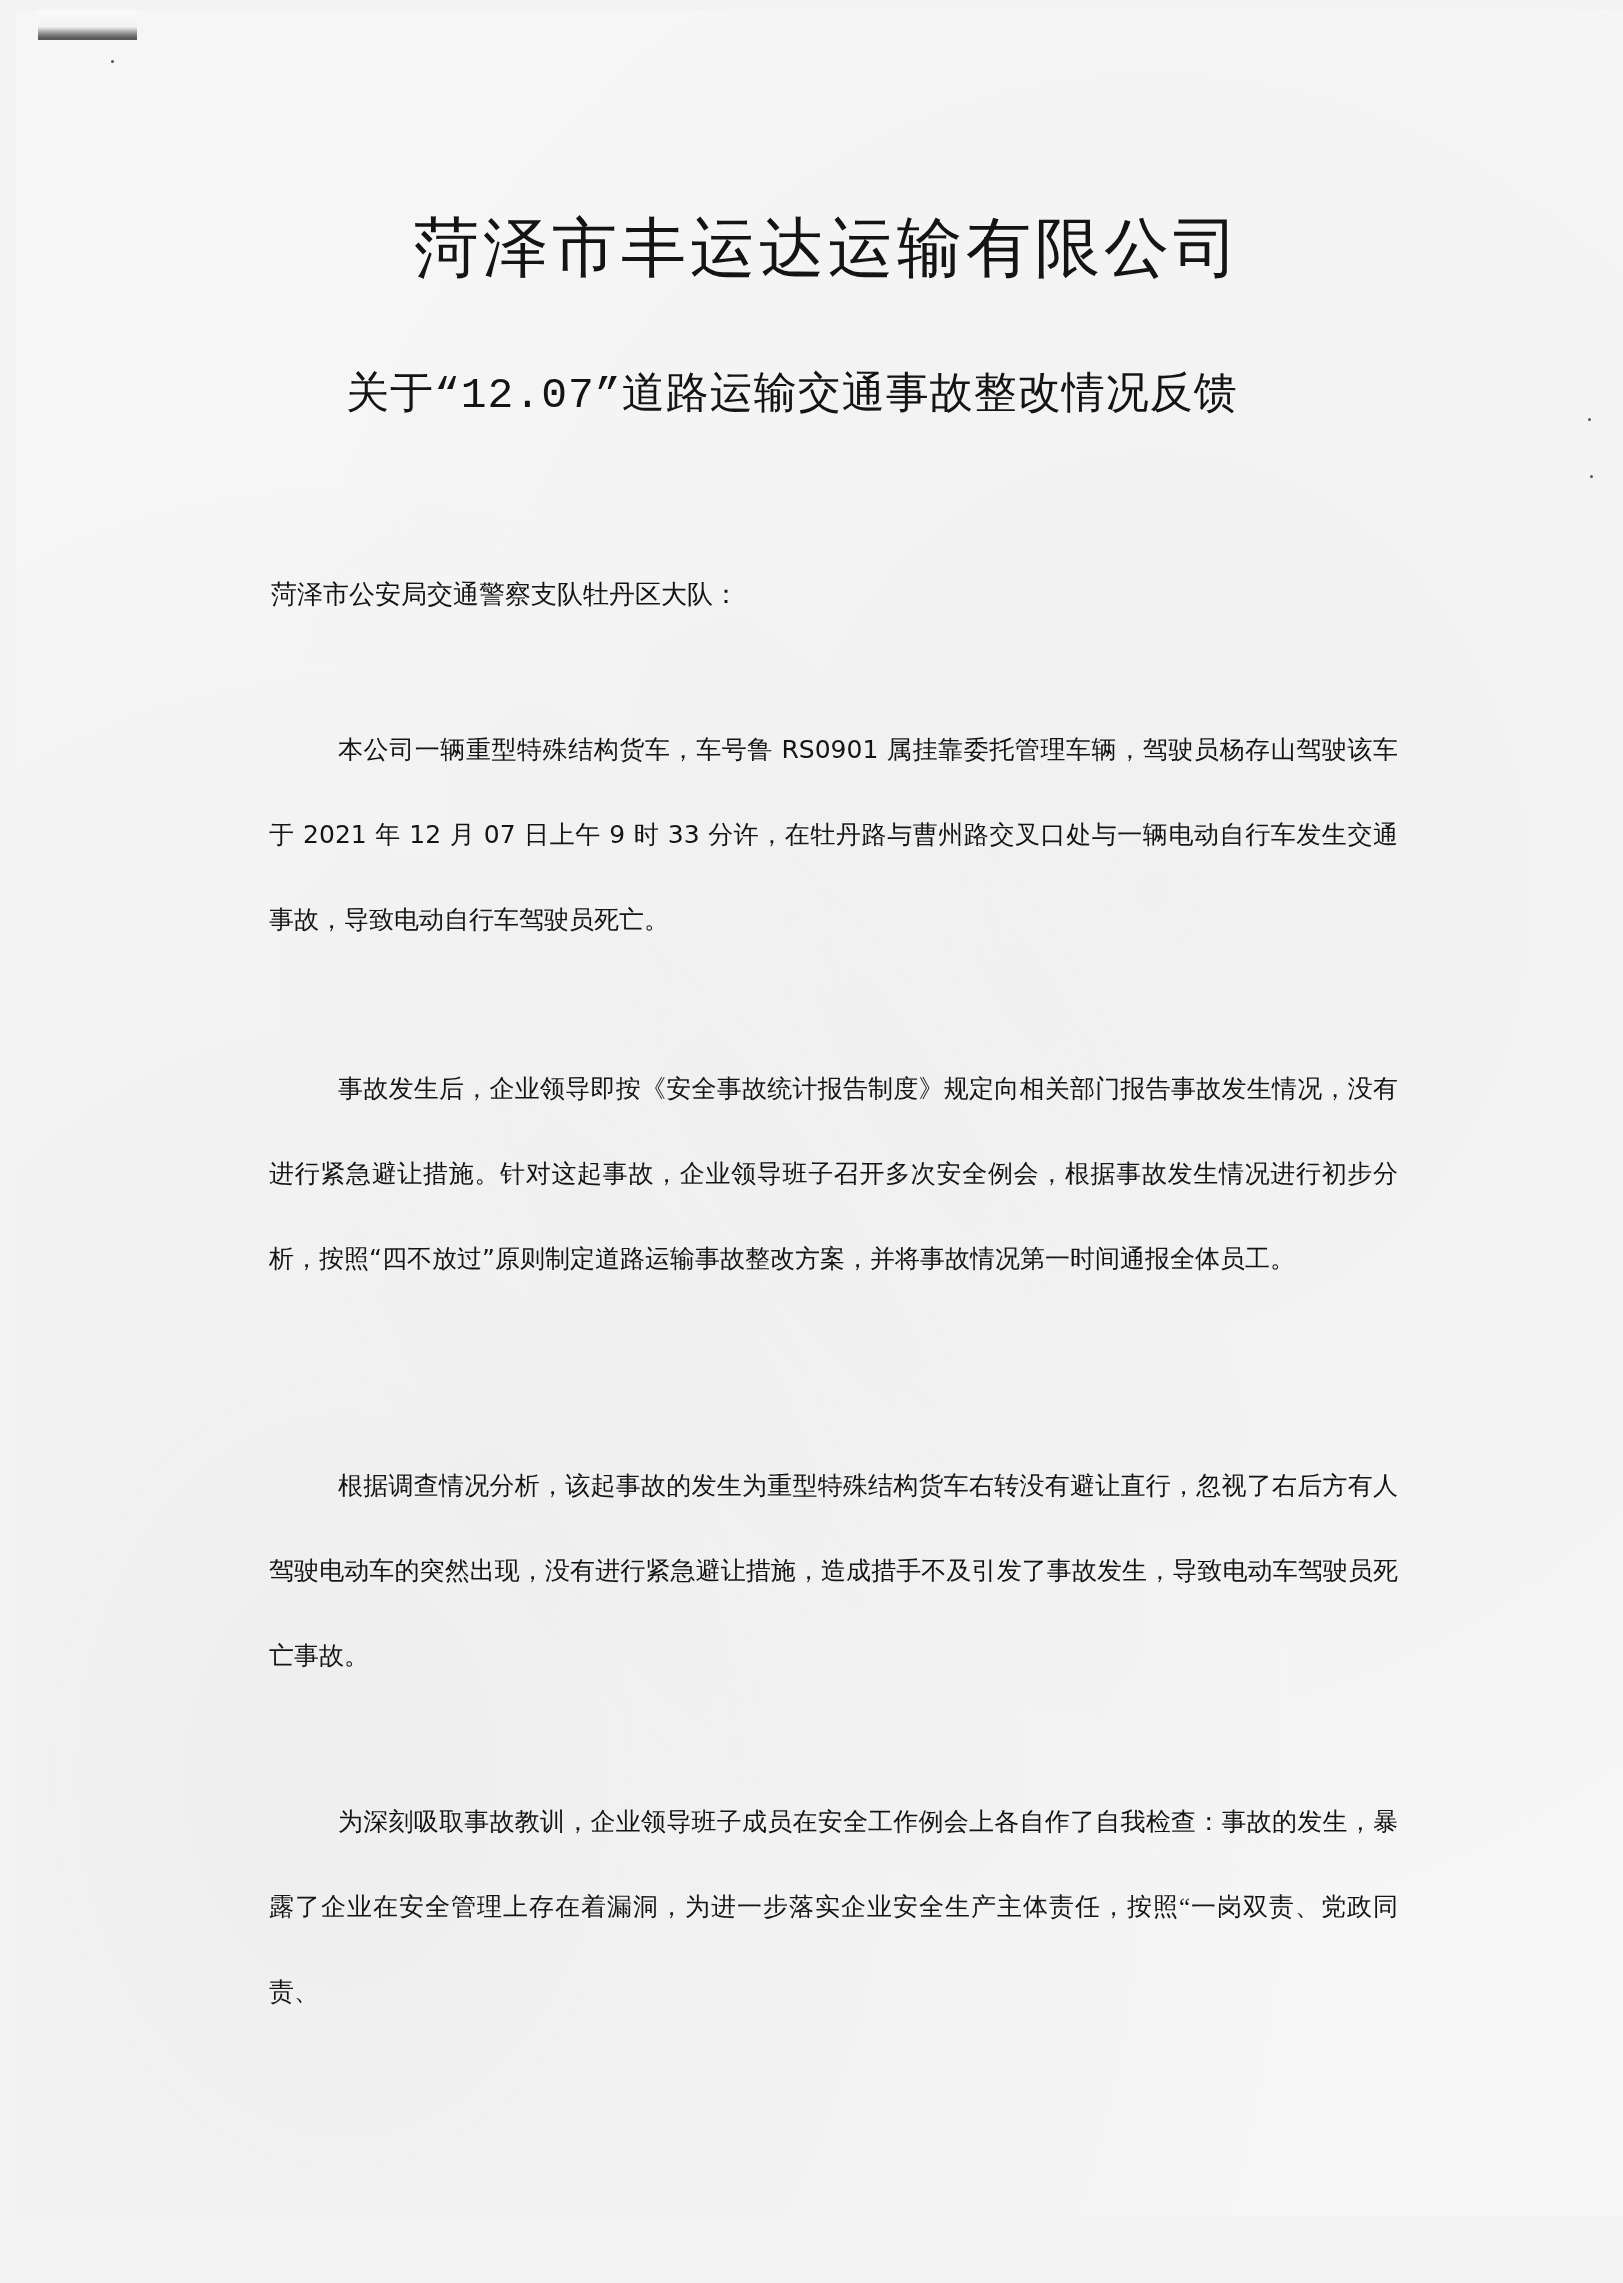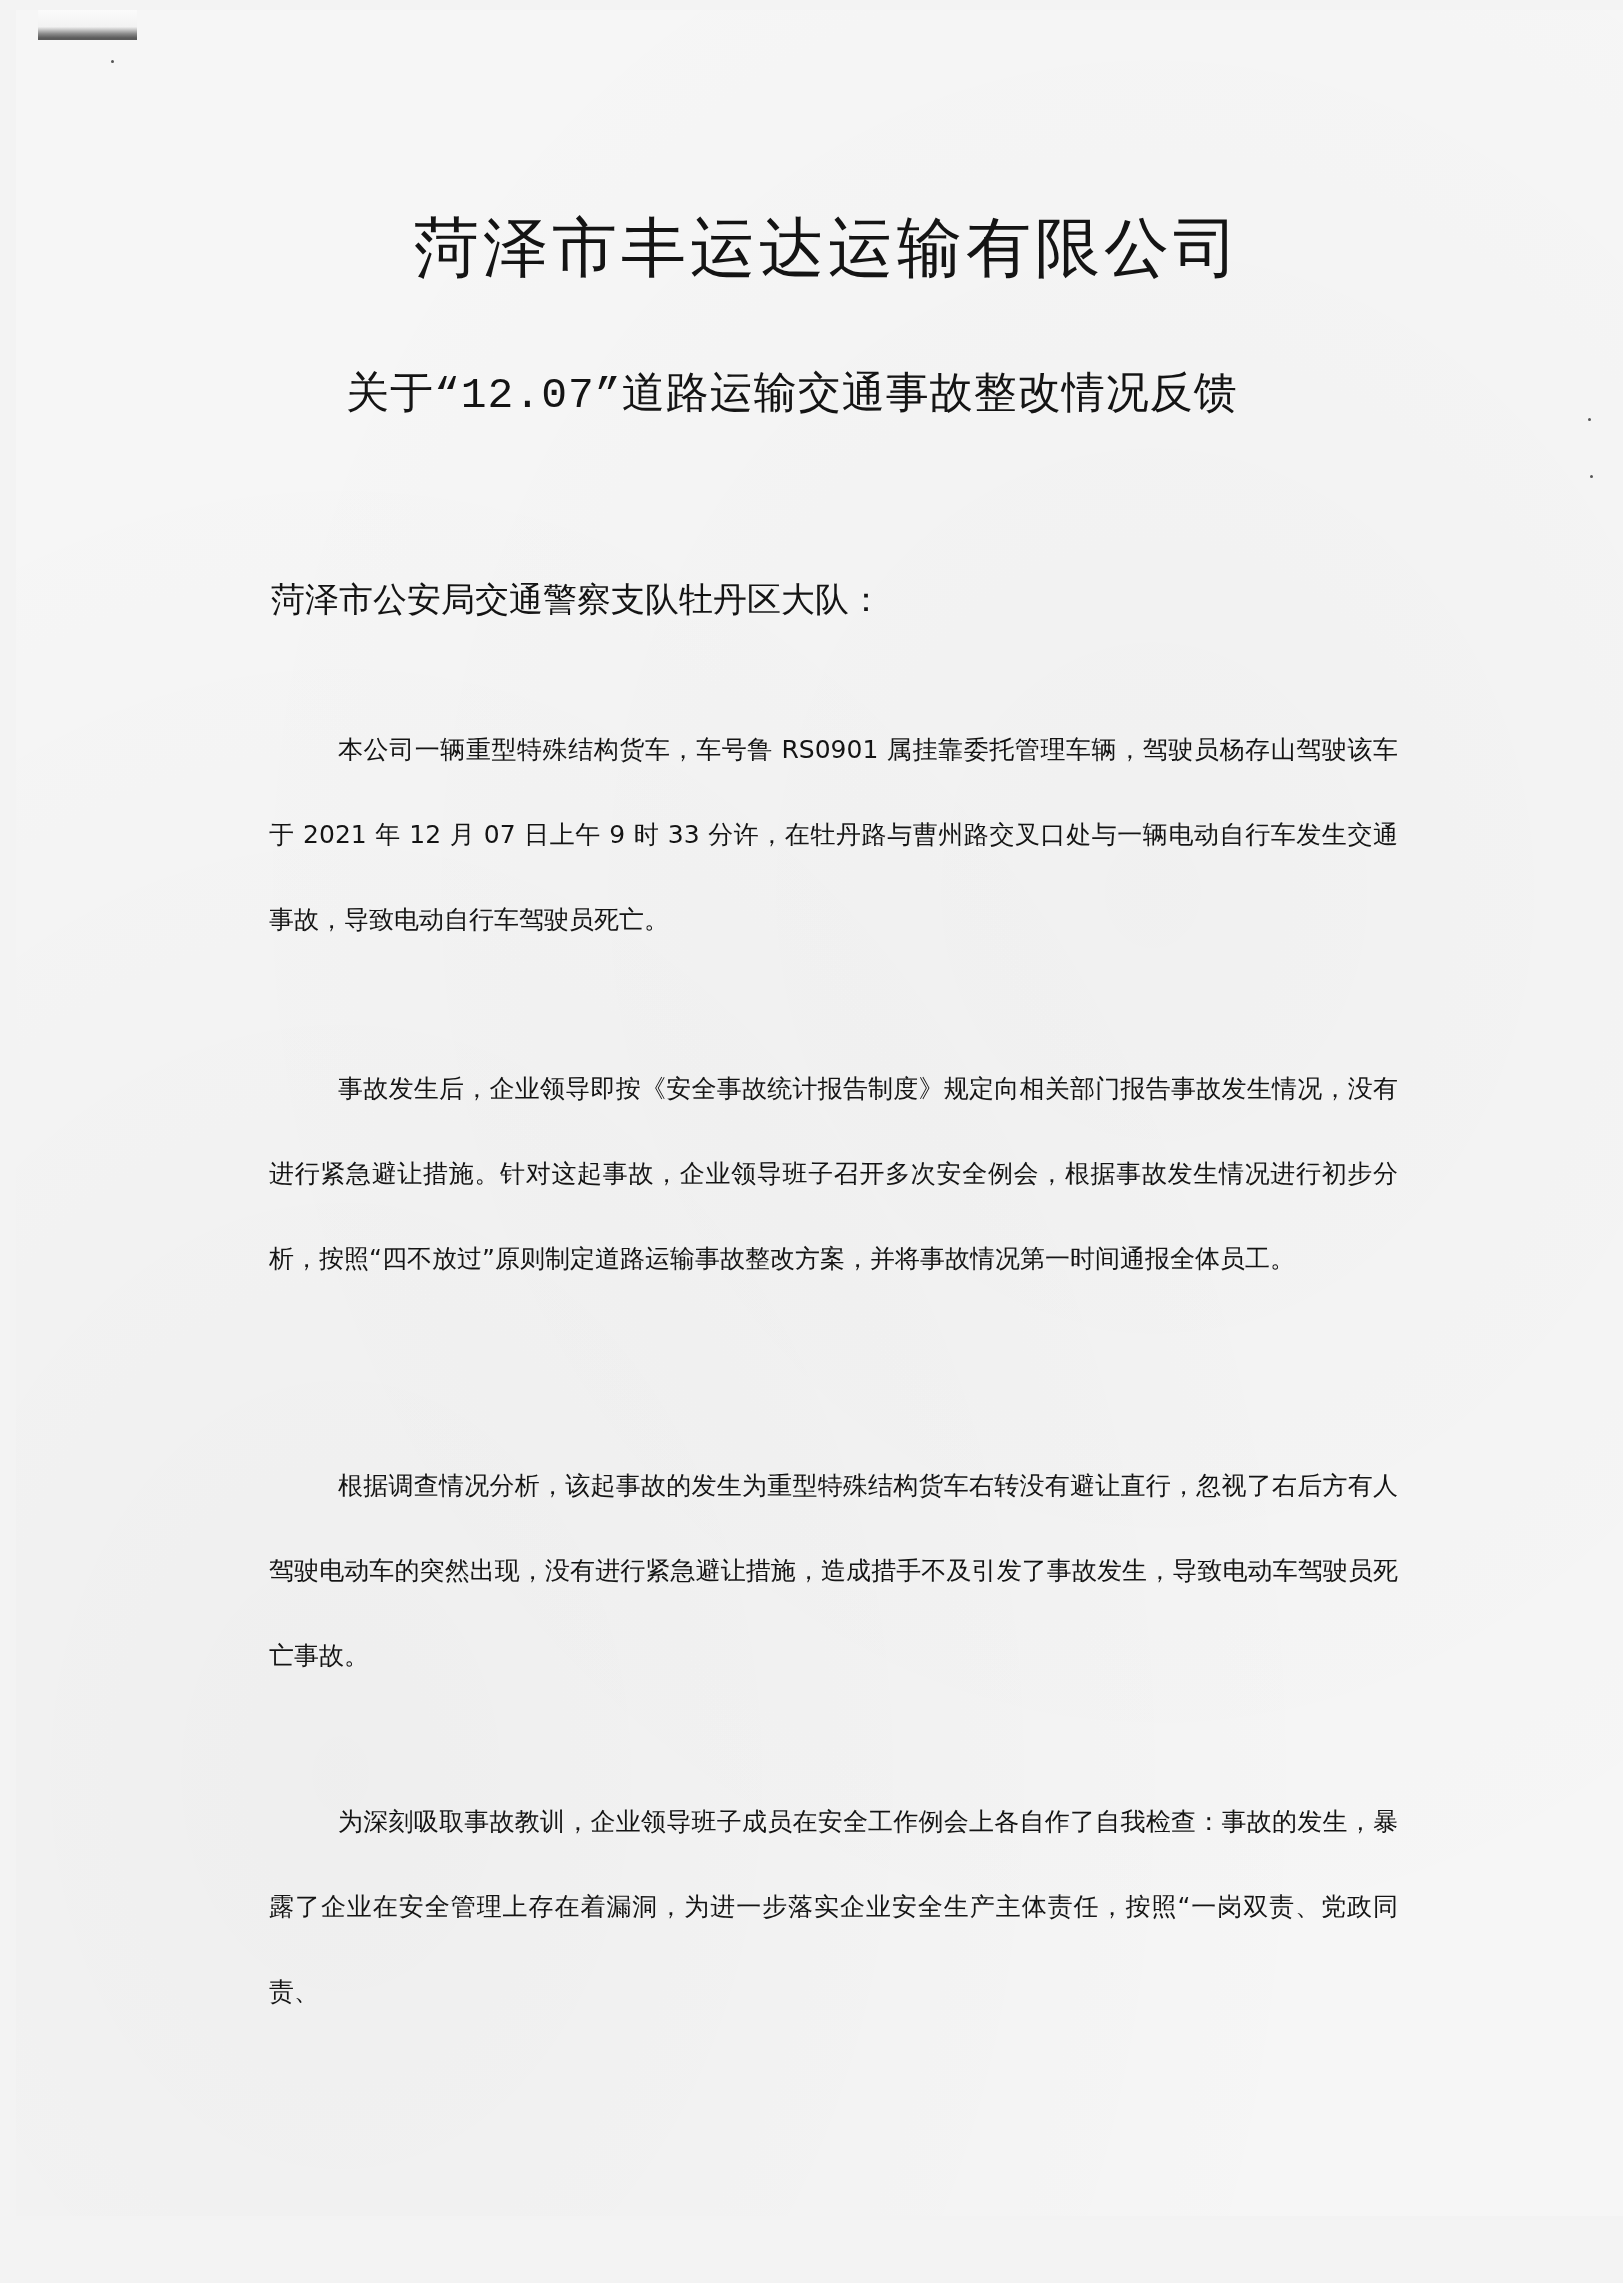--- a/index.html
+++ b/index.html
@@ -51,42 +51,42 @@
     font-size: 43px;
     letter-spacing: 1px;
     margin: 0;
     font-weight: normal;
     font-family: Liberation Mono, monospace;
   }
   .addressee {
     position: absolute;
     left: 255px;
     top: 567px;
-    font-size: 34px;
+    font-size: 26px;
     font-family: Liberation Serif, serif;
     margin: 0;
   }
   .body-text {
     position: absolute;
     left: 253px;
     width: 1129px;
     font-size: 25px;
     line-height: 85px;
     font-family: "DejaVu Sans", "Liberation Sans", sans-serif;
     text-align: justify;
     margin: 0;
   }
   .para {
     text-indent: 69px;
     margin: 0;
   }
   .p1 { top: 697px; }
   .p2 { top: 1036px; }
   .p3 { top: 1433px; }
-  .p4 { top: 1769px; }
+  .p4 { top: 1769px; font-family: Liberation Serif, serif; }
   .speck {
     position: absolute;
     width: 3px; height: 3px;
     background: #555;
     border-radius: 50%;
   }
 </style>
 </head>
 <body>
 

